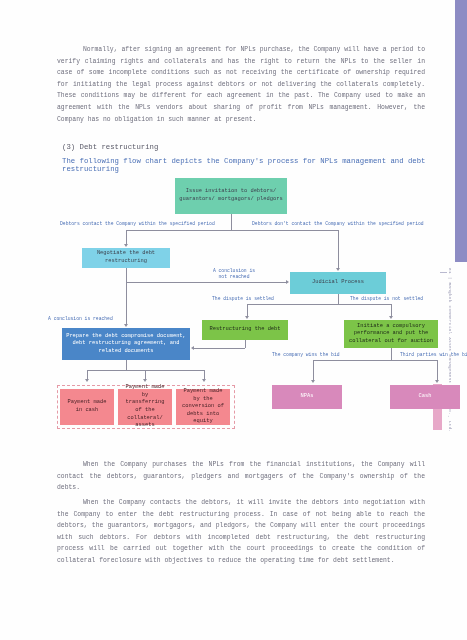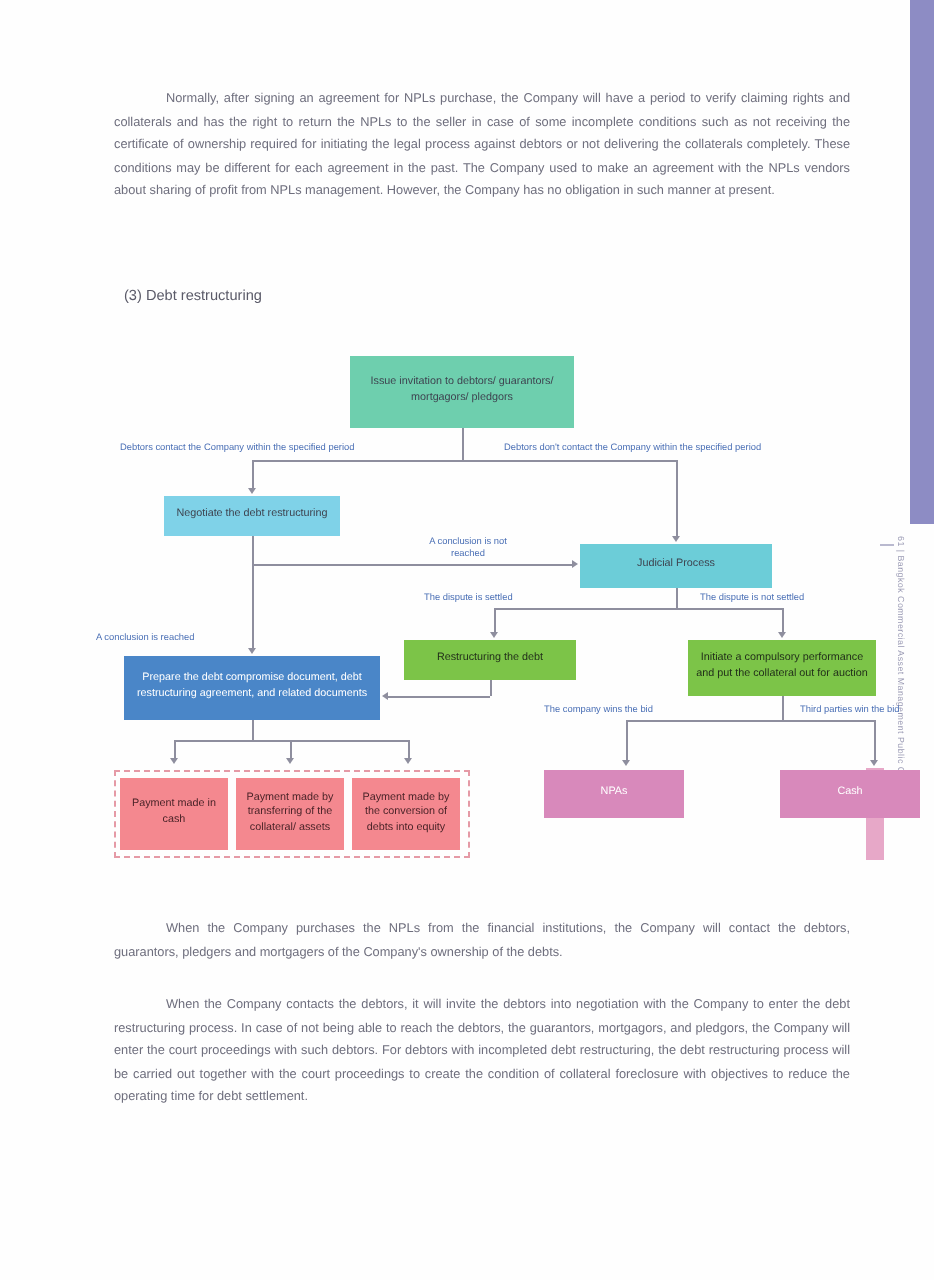--- a/index.html
+++ b/index.html
@@ -6,20 +6,21 @@
   body{
     width:467px;height:640px;
     background:#ffffff;
     font-family:"Liberation Sans", sans-serif;
     overflow:hidden;
     position:relative;
   }
   .page{
     position:absolute;inset:0;
     background:#fefefe;
+    font-family:Liberation Mono, monospace;
   }
   
   .edge-purple{
     position:absolute;right:0;top:0;width:12px;height:262px;
     background:#8d8cc4;
   }
   .edge-pink{
     position:absolute;right:25px;top:384px;width:9px;height:46px;
     background:#e7a8c8;
   }
@@ -118,20 +119,21 @@
 <div class="page">
 
   <div class="edge-purple"></div>
   <div class="edge-pink"></div>
   <div class="edge-rule"></div>
   <div class="side-text">61  |  Bangkok Commercial Asset Management Public Co., Ltd.</div>
 
   <div class="para p1">Normally, after signing an agreement for NPLs purchase, the Company will have a period to verify claiming rights and collaterals and has the right to return the NPLs to the seller in case of some incomplete conditions such as not receiving the certificate of ownership required for initiating the legal process against debtors or not delivering the collaterals completely. These conditions may be different for each agreement in the past. The Company used to make an agreement with the NPLs vendors about sharing of profit from NPLs management. However, the Company has no obligation in such manner at present.</div>
 
   <div class="heading">(3)  Debt restructuring</div>
+  <div class="subheading">The following flow chart depicts the Company's process for NPLs management and debt restructuring</div>
 
   <div class="chart">
 
     <div class="node n-green" style="left:175px;top:8px;width:112px;height:36px;">Issue invitation to debtors/ guarantors/ mortgagors/ pledgors</div>
 
     <div class="ln lnv" style="left:231px;top:44px;height:16px;"></div>
 
     <div class="ln lnh" style="left:126px;top:60px;width:212px;"></div>
 
     <div class="ln lnv" style="left:126px;top:60px;height:14px;"></div>

